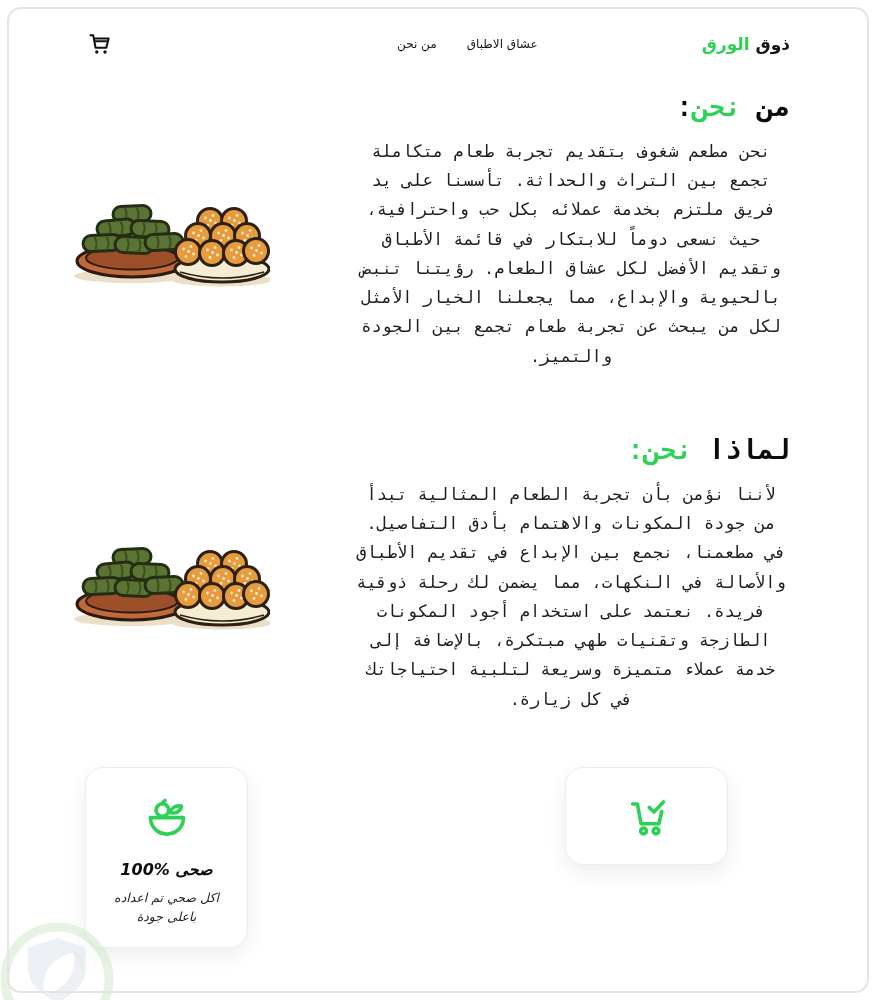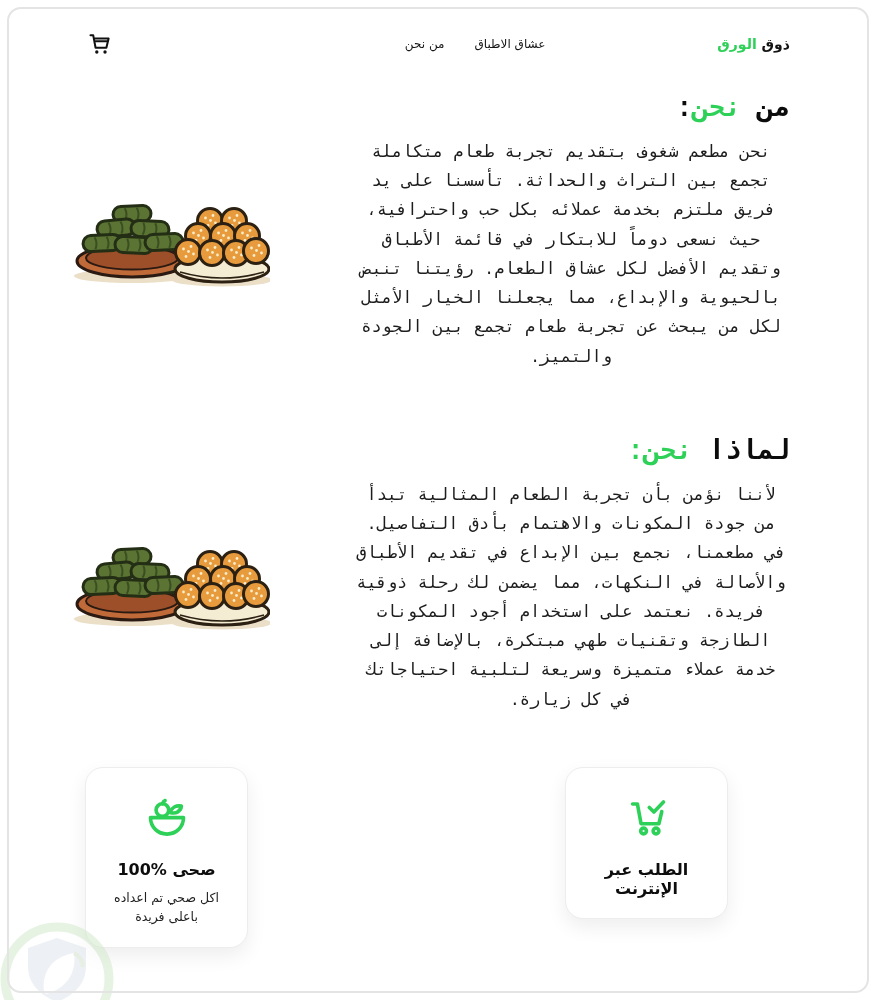--- a/index.html
+++ b/index.html
@@ -11,41 +11,42 @@
   }
   .page-frame {
     position:absolute; inset:7px; border:2px solid #e4e4e4;
     border-radius:14px; pointer-events:none; z-index:5;
   }
   
   header {
     display:flex; align-items:center; justify-content:space-between;
     padding:30px 86px 0 86px;
   }
-  .logo { font-size:14px; font-weight:bold; letter-spacing:.2px; cursor:pointer; }
+  .logo { font-size:17px; font-weight:bold; letter-spacing:.2px; cursor:pointer; }
   .logo .accent { color:#2ed157; }
   nav { display:flex; gap:30px; margin-left:120px; }
   nav a { font-size:12px; color:#161616; text-decoration:none; cursor:pointer; }
   .cart-btn { background:none; border:none; cursor:pointer; line-height:0; }
   
   .section { display:flex; justify-content:space-between; align-items:center;
              padding:0 86px 0 70px; margin-top:34px;font-family:Liberation Mono, monospace; }
   .section.second { margin-top:62px;gap:28px; }
   .text-col { width:438px; }
   h2 { font-size:27px; font-weight:800; color:#0c0c0c; margin-bottom:14px; }
   h2 .accent { color:#2ed157; }
   .text-col p { font-size:17px; line-height:1.72; text-align:center; color:#1d1d1d; }
   .art { width:200px; flex:0 0 auto; margin-top:14px; }
   
   .cards { display:flex; justify-content:space-between; align-items:flex-start;
            padding:0 148px 0 85px; margin-top:52px; }
   .card {
     width:163px; background:#fff; border:1px solid #ededed; border-radius:18px;
     padding:26px 13px 20px; text-align:center;
     box-shadow:0 8px 20px rgba(0,0,0,.07);
+    font-style:italic;
   }
   .card h3 { font-size:16px; font-weight:800; margin-top:16px; color:#0d0d0d; }
   .card p { font-size:12.5px; line-height:1.55; margin-top:9px; color:#1f1f1f; }
   .card .ficon { color:#2ed157; }
   
   footer { position:relative; margin-top:60px; height:70px; }
   .copyright { text-align:center; font-size:20px; color:#1a1a1a; padding-top:18px; }
   .social { position:absolute; right:111px; top:3px; display:flex; gap:13px; direction:ltr; }
   .social-circle {
     width:32px; height:32px; border-radius:50%; background:#e9f7ee;
@@ -164,34 +165,33 @@
 
   <div class="card">
     <span class="ficon">
       <svg width="46" height="46" viewBox="0 0 24 24" fill="none" stroke="currentColor" stroke-width="1.9" stroke-linecap="round" stroke-linejoin="round">
         <path d="M4.5 5.2 H7 l1.9 10.3 h9.3 l1.5-6.3"></path>
         <path d="M13.2 7 l2.4 2.4 L20.6 4.2"></path>
         <circle cx="10.2" cy="19.3" r="1.5"></circle>
         <circle cx="16.7" cy="19.3" r="1.5"></circle>
       </svg>
     </span>
-    <h3>الطلب عبر الإنترنت</h3>
   </div>
 
   <div class="card">
     <span class="ficon">
       <svg width="46" height="46" viewBox="0 0 24 24" fill="none" stroke="currentColor" stroke-width="1.9" stroke-linecap="round" stroke-linejoin="round">
         <path d="M3.4 12.3 h17.2 c0 5-3.8 8.6-8.6 8.6 s-8.6-3.6-8.6-8.6 z"></path>
         <circle cx="9.6" cy="8.4" r="3.3"></circle>
         <path d="M9.6 5.1 q.4-1.3 1.4-1.7"></path>
         <path d="M13.6 9.6 c.8-2.6 3.2-3.8 5.9-3.3 c-.3 2.7-2.7 4.3-5.9 3.3 z"></path>
       </svg>
     </span>
     <h3>صحى %100</h3>
-    <p>اكل صحي تم اعداده باعلى فريدة</p>
+    <p>اكل صحي تم اعداده باعلى جودة</p>
   </div>
 
 </section>
 
 <footer>
   <div class="copyright">© جميع الحقوق محفوظة | 2025</div>
   <div class="social">
     <button class="social-circle">
       <span>
         <svg width="17" height="17" viewBox="0 0 24 24" fill="none" stroke="currentColor" stroke-width="1.7" stroke-linecap="round" stroke-linejoin="round">

